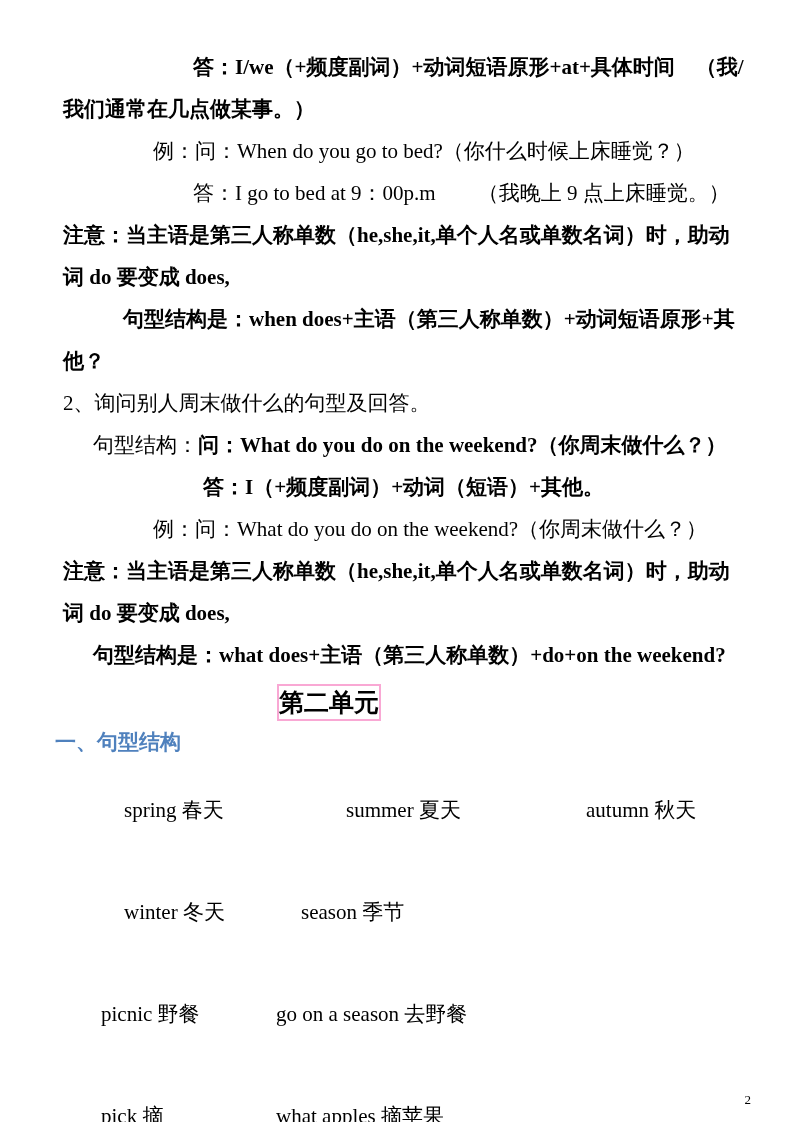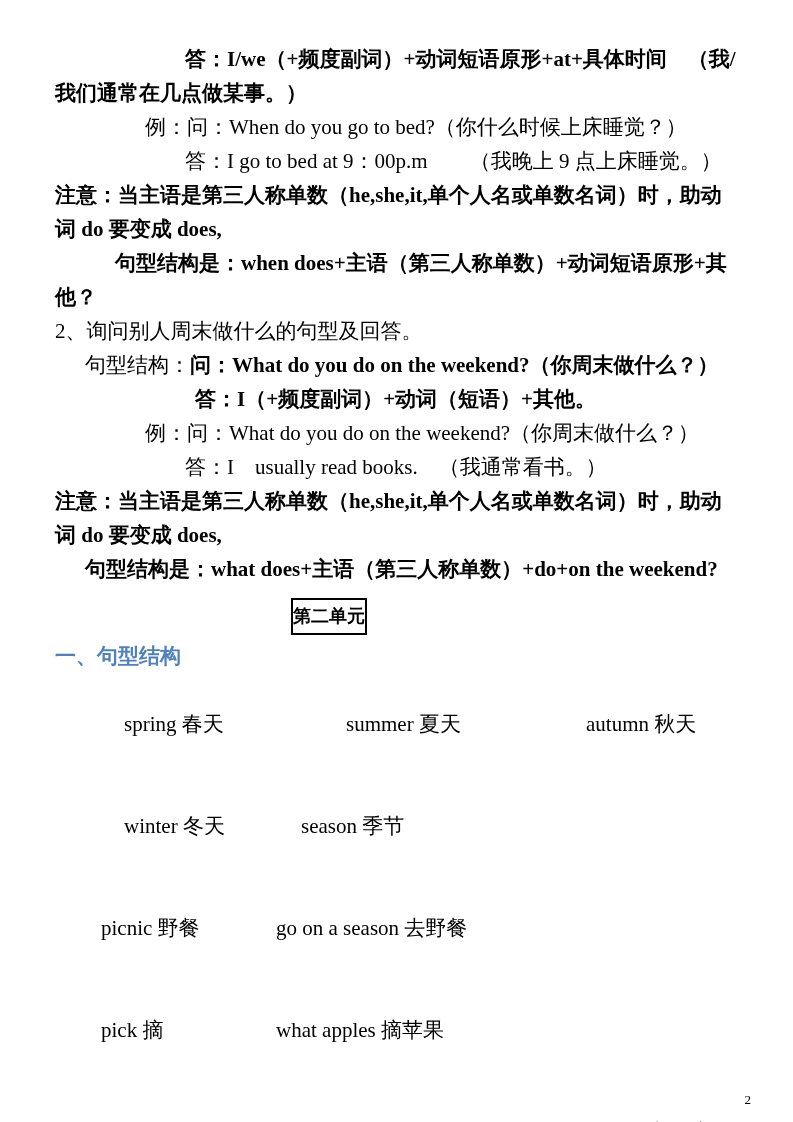--- a/index.html
+++ b/index.html
@@ -8,40 +8,40 @@
     width: 793px;
     height: 1122px;
     background: #ffffff;
     overflow: hidden;
     box-sizing: border-box;
     padding: 42px 50px 0 55px;
     font-family: "Liberation Serif", "DejaVu Serif", serif;
     color: #000000;
   }
   .t {
-    margin: 0;
+    margin: 8px;
     font-size: 21px;
     line-height: 34px;
     white-space: pre;
   }
   .b { font-weight: bold; }
   .i30  { padding-left: 30px; }
   .i60  { padding-left: 60px; }
   .i90  { padding-left: 90px; }
   .i130 { padding-left: 130px; }
   .i140 { padding-left: 140px; }
   .unit-wrap { text-align: center; margin: 12px 0 4px 0; }
   .unit-box {
     display: inline-block;
     position: relative;
     left: -70px;
-    border: 2px solid #000000;
+    border: 2px solid #f9a8d4;
     padding: 0 0;
     font-weight: bold;
-    font-size: 18px;
+    font-size: 25px;
     line-height: 33px;
     white-space: pre;
   }
   .hd {
     margin: 0;
     font-family: "Liberation Sans", "DejaVu Sans", sans-serif;
     font-weight: bold;
     font-size: 21px;
     line-height: 34px;
     color: #4f81bd;
@@ -80,21 +80,20 @@
 
   <p class="t b">注意：当主语是第三人称单数（he,she,it,单个人名或单数名词）时，助动</p>
   <p class="t b">词 do 要变成 does,</p>
   <p class="t b i60">句型结构是：when does+主语（第三人称单数）+动词短语原形+其</p>
   <p class="t b">他？</p>
 
   <p class="t">2、询问别人周末做什么的句型及回答。</p>
   <p class="t i30"><span>句型结构：</span><span class="b">问：What do you do on the weekend?（你周末做什么？）</span></p>
   <p class="t b i140">答：I（+频度副词）+动词（短语）+其他。</p>
   <p class="t i90">例：问：What do you do on the weekend?（你周末做什么？）</p>
-  <p class="t i130">答：I　usually read books.　（我通常看书。）</p>
 
   <p class="t b">注意：当主语是第三人称单数（he,she,it,单个人名或单数名词）时，助动</p>
   <p class="t b">词 do 要变成 does,</p>
   <p class="t b i30">句型结构是：what does+主语（第三人称单数）+do+on the weekend?</p>
 
   <div class="unit-wrap">
     <span class="unit-box">第二单元</span>
   </div>
 
   <p class="hd">一、句型结构</p>

